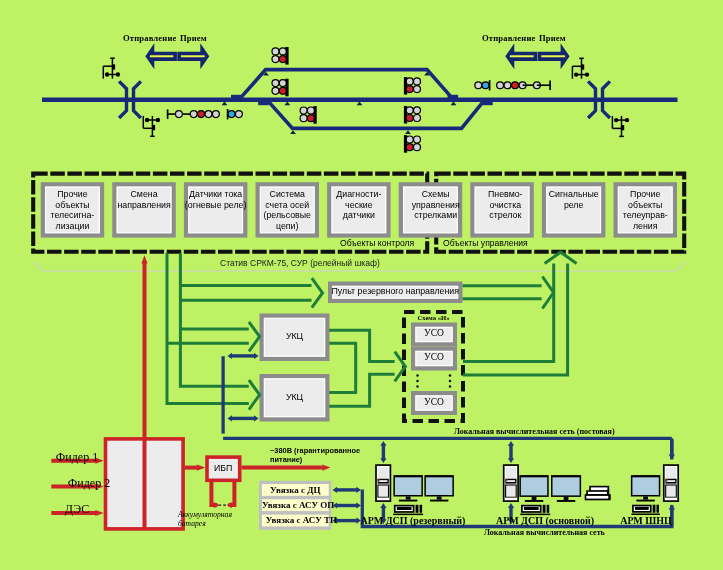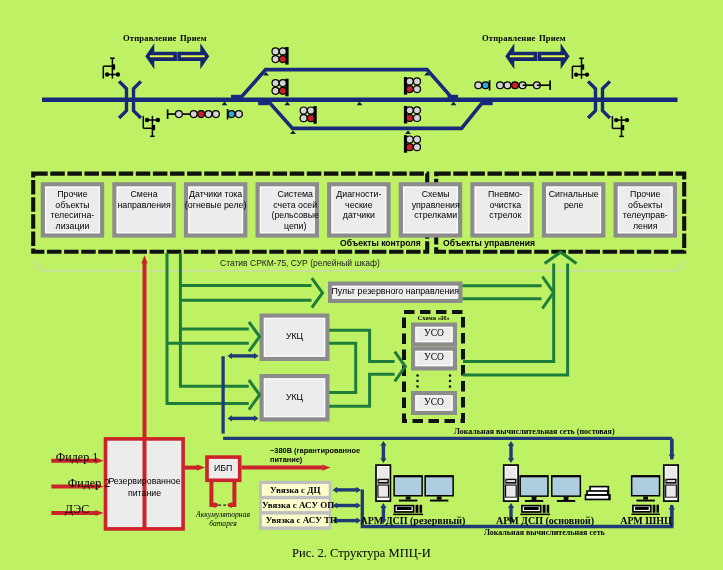--- a/index.html
+++ b/index.html
@@ -2,21 +2,21 @@
 <html><head>
 <meta charset="utf-8">
 <style>
   html,body{margin:0;padding:0;background:#ffffff;}
   #page{position:relative;width:723px;height:570px;background:#bef264;overflow:hidden;
         font-family:"Liberation Sans",sans-serif;}
   svg{position:absolute;left:0;top:0;}
   .lbl{position:absolute;font-family:"Liberation Sans",sans-serif;color:#000;white-space:nowrap;}
   .dirlbl{font-family:"Liberation Serif",serif;font-weight:bold;font-size:8.6px;letter-spacing:0.15px;}
   .figcap{font-family:"Liberation Serif",serif;font-size:12.5px;}
-  .rackcap{font-family:"Liberation Sans",sans-serif;font-weight:bold;font-size:8.6px;}
+  .rackcap{font-family:"Liberation Sans",sans-serif;font-weight:normal;font-size:8.6px;}
   .racksub{font-family:"Liberation Sans",sans-serif;font-size:8.5px;color:#1a1a1a;}
   .rackbox{position:absolute;text-align:center;font-family:"Liberation Sans",sans-serif;
            font-size:8.8px;line-height:10.5px;color:#000;}
   .midbox{font-family:"Liberation Sans",sans-serif;font-size:8.8px;text-align:center;color:#000;}
   .andttl{font-family:"Liberation Serif",serif;font-weight:bold;font-size:6.6px;text-align:center;color:#000;}
   .usolbl{font-family:"Liberation Serif",serif;font-size:9.5px;text-align:center;color:#000;}
   .pwrin{font-family:Liberation Serif, serif;font-size:12px;color:#000;}
   .pwrmain{font-family:"Liberation Sans",sans-serif;font-size:8.8px;line-height:12px;color:#000;}
   .upslbl{font-family:"Liberation Sans",sans-serif;font-size:8.8px;color:#000;}
   .battlbl{font-family:"Liberation Serif",serif;font-style:italic;font-size:7.6px;line-height:9px;color:#000;}
@@ -406,38 +406,37 @@
         <rect x="261.9" y="499.3" width="66.8" height="11.8" fill="#ffffcc" stroke="none"></rect>
         <rect x="261.9" y="514.6" width="66.8" height="11.8" fill="#ffffcc" stroke="none"></rect>
       </g>
     </svg>
 
 <div class="lbl dirlbl" style="left:123px;top:32.8px">Отправление</div>
 <div class="lbl dirlbl" style="left:180px;top:32.8px">Прием</div>
 <div class="lbl dirlbl" style="left:482px;top:32.8px">Отправление</div>
 <div class="lbl dirlbl" style="left:539px;top:32.8px">Прием</div>
 
-<div class="lbl figcap" style="left:0;top:546px;width:723px;text-align:center">Рис. 2. Структура МПЦ-И</div>
 
 <div id="rackLabels">
       <div class="rackbox" style="left: 40.7px; width: 63.5px; top: 189.2px;">
         <div>Прочие</div>
         <div>объекты</div>
         <div>телесигна-</div>
         <div>лизации</div>
       </div>
       <div class="rackbox" style="left: 112.3px; width: 63.5px; top: 189.2px;">
         <div>Смена</div>
         <div>направления</div>
       </div>
       <div class="rackbox" style="left: 183.9px; width: 63.5px; top: 189.2px;">
         <div>Датчики тока</div>
         <div>(огневые реле)</div>
       </div>
-      <div class="rackbox" style="left: 255.5px; width: 63.5px; top: 189.2px; padding-left: 8px;">
+      <div class="rackbox" style="left: 255.5px; width: 63.5px; top: 189.2px;">
         <div>Система</div>
         <div>счета осей</div>
         <div>(рельсовые</div>
         <div>цепи)</div>
       </div>
       <div class="rackbox" style="left: 327.1px; width: 63.5px; top: 189.2px;">
         <div>Диагности-</div>
         <div>ческие</div>
         <div>датчики</div>
       </div>
@@ -467,26 +466,22 @@
 <div class="lbl midbox" style="left:259.5px;top:331px;width:70px">УКЦ</div>
 <div class="lbl midbox" style="left:259.5px;top:391.5px;width:70px">УКЦ</div>
 <div class="lbl andttl" style="left:404px;top:313.5px;width:59px">Схема «И»</div>
 <div class="lbl usolbl" style="left:411px;top:328px;width:46px">УСО</div>
 <div class="lbl usolbl" style="left:411px;top:352px;width:46px">УСО</div>
 <div class="lbl usolbl" style="left:411px;top:396.5px;width:46px">УСО</div>
 
 <div class="lbl pwrin" style="left:52px;top:449.5px;width:50px;text-align:center">Фидер 1</div>
 <div class="lbl pwrin" style="left:64px;top:475.5px;width:50px;text-align:center">Фидер 2</div>
 <div class="lbl pwrin" style="left:52px;top:502px;width:50px;text-align:center">ДЭС</div>
-<div class="lbl pwrmain" style="left:104px;top:474.5px;width:81px;text-align:center">
-      <div>Резервированное</div>
-      <div>питание</div>
-    </div>
 <div class="lbl upslbl" style="left:205px;top:462.5px;width:36.3px;text-align:center">ИБП</div>
-<div class="lbl battlbl" style="left:178px;top:510px;width:90px;text-align:center">
+<div class="lbl battlbl" style="left:178px;top:510px;width:90px;text-align:left">
       <div>Аккумуляторная</div>
       <div>батарея</div>
     </div>
 <div class="lbl outlbl" style="left:247px;top:447px">
       <div>~380В (гарантированное</div>
       <div>питание)</div>
     </div>
 
 <div id="linkLabels">
       <div class="linklbl" style="left: 261.9px; width: 66.8px; top: 484.8px;">Увязка с ДЦ</div>

